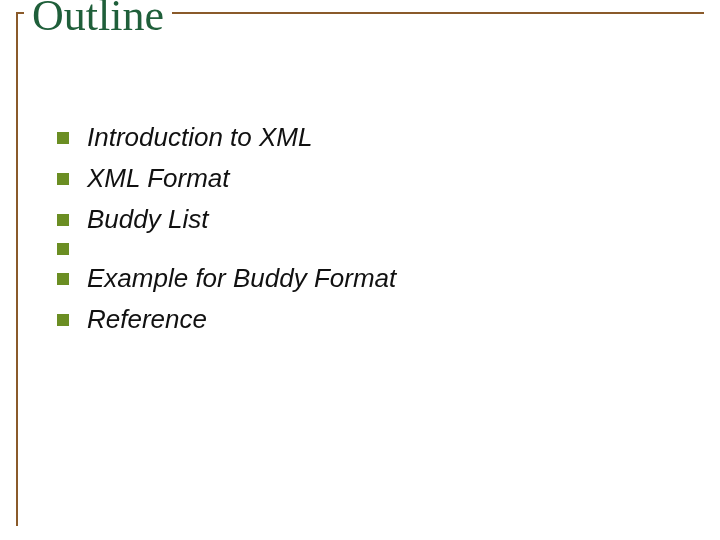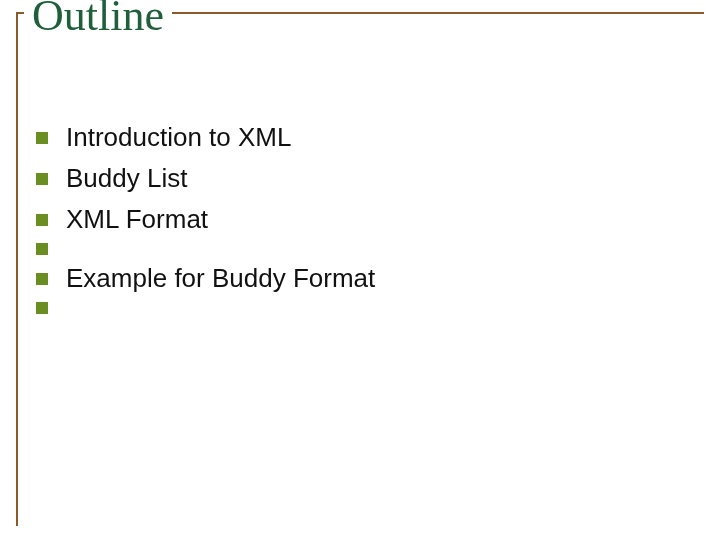--- a/index.html
+++ b/index.html
@@ -39,23 +39,24 @@
     top: -8px;
     padding: 0 8px 6px 8px;
     background: #ffffff;
     font-size: 44px;
     line-height: 1.1;
     color: #1f5f3a;
     font-weight: 400;
   }
   .content {
     position: absolute;
-    left: 36px;
+    left: 57px;
     top: 120px;
     right: 40px;
+    font-style: italic;
   }
   .item {
     display: flex;
     align-items: center;
     margin-bottom: 6px;
   }
   .bullet {
     width: 12px;
     height: 12px;
     background: #6b8e23;
@@ -77,30 +78,31 @@
   <div class="rule-left"></div>
   <div class="title">Outline</div>
 
   <div class="content">
     <div class="item">
       <span class="bullet"></span>
       <span class="label">Introduction to XML</span>
     </div>
     <div class="item">
       <span class="bullet"></span>
-      <span class="label">Buddy List</span>
+      <span class="label">XML Format</span>
     </div>
     <div class="item">
       <span class="bullet"></span>
-      <span class="label">XML Format</span>
+      <span class="label">Buddy List</span>
     </div>
     <div class="item">
       <span class="bullet"></span>
     </div>
     <div class="item">
       <span class="bullet"></span>
       <span class="label">Example for Buddy Format</span>
     </div>
     <div class="item">
       <span class="bullet"></span>
+      <span class="label">Reference</span>
     </div>
   </div>
 </div>
 
 </body></html>

